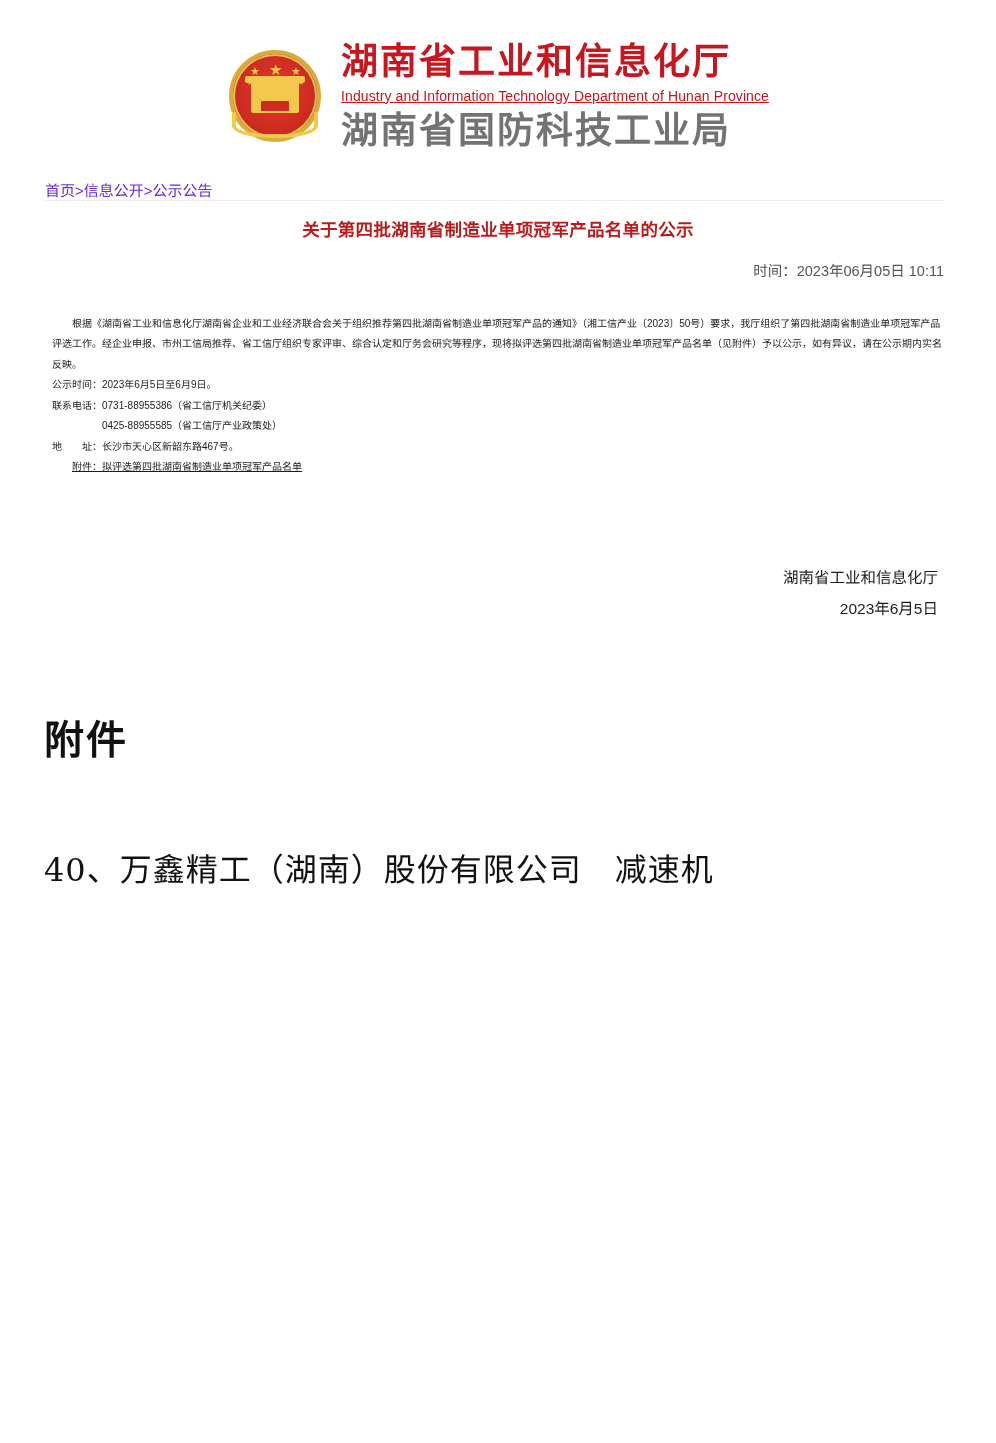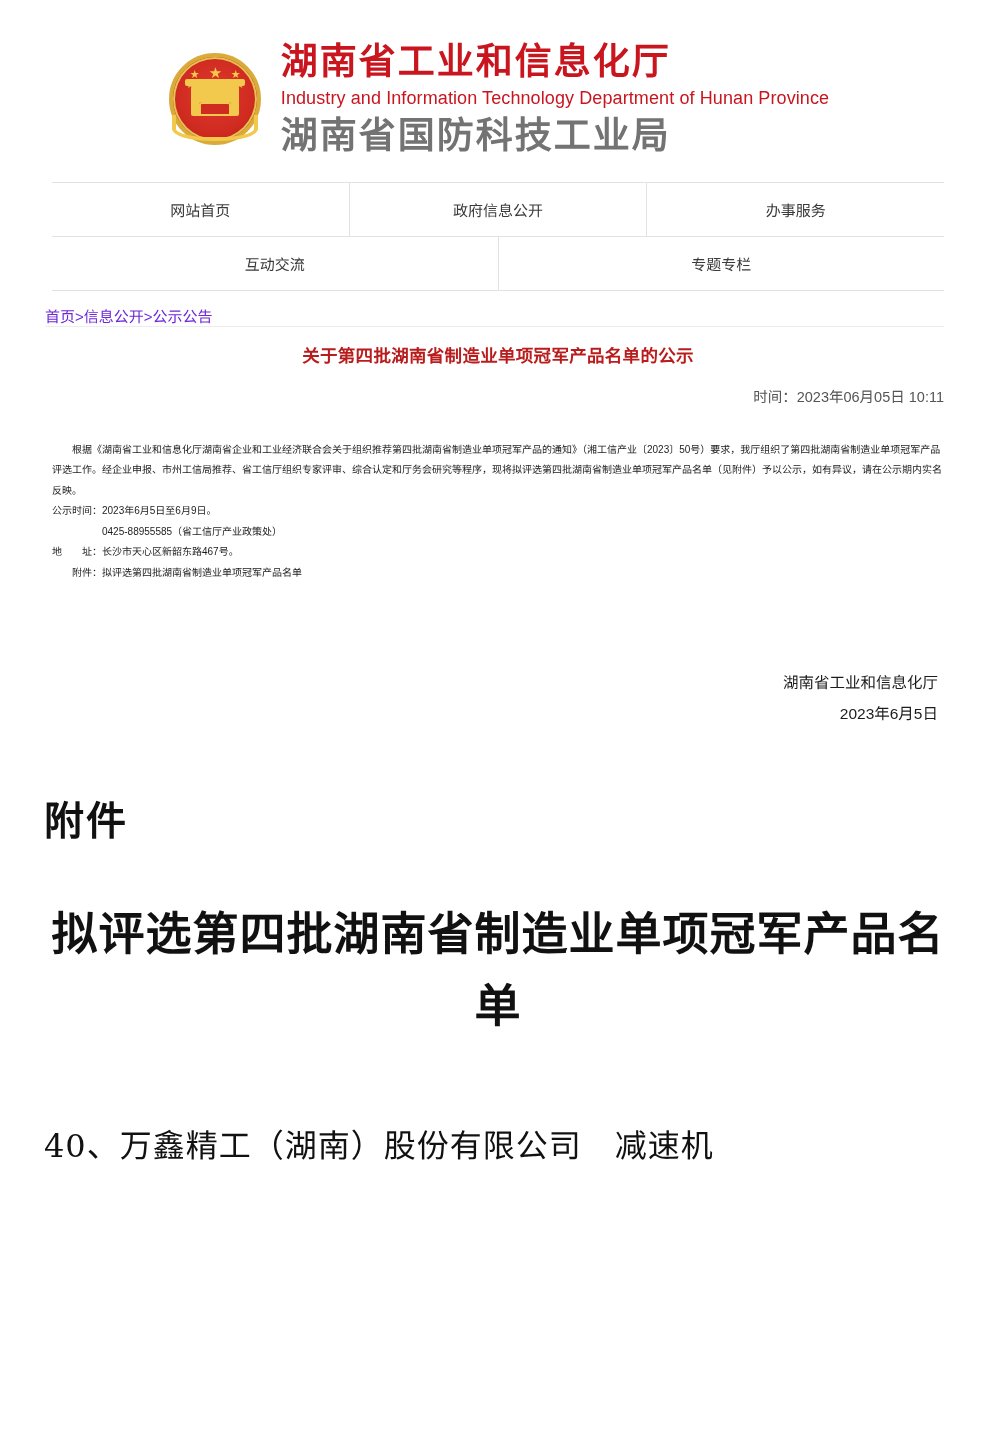--- a/index.html
+++ b/index.html
@@ -113,25 +113,26 @@
   .header-text { display: flex; flex-direction: column; gap: 2px; }
   .org-cn-1 {
     font-size: 37px;
     font-weight: bold;
     color: #c9151e;
     letter-spacing: 2px;
     line-height: 1.18;
     font-family: "Liberation Sans", "DejaVu Sans", sans-serif;
   }
   .org-en {
-    font-size: 18px;
+    font-size: 14px;
     color: #c9151e;
     letter-spacing: 0.1px;
     line-height: 1.3;
     margin: 1px 0 2px 0;
+    text-decoration: underline;
   }
   .org-cn-2 {
     font-size: 37px;
     font-weight: bold;
     color: #737373;
     letter-spacing: 2px;
     line-height: 1.18;
   }
 
   
@@ -186,34 +187,34 @@
   .article-body {
     margin-top: 34px;
     font-size: 10px;
     line-height: 2.05;
     color: #1c1c1c;
   }
   .article-body p { margin: 0; }
   .article-body p.indent { text-indent: 2em; }
   .contact-line { white-space: pre; }
   .addr-line { white-space: pre; }
-  .attach-line { margin-top: 34px; text-indent: 2em; }
+  .attach-line { margin-top: 34px; text-indent: 2em; text-decoration: underline; }
 
   .sign {
     margin-top: 84px;
     text-align: right;
     font-size: 15.5px;
     line-height: 2.0;
     color: #1c1c1c;
     padding-right: 6px;
   }
 
   
   .attachment {
-    margin-top: 60px;
+    margin-top: 84px;
     padding: 0 44px 40px 44px;
   }
   .attach-label {
     font-family: "DejaVu Serif", "Liberation Serif", serif;
     font-size: 40px;
     font-weight: bold;
     color: #111;
     letter-spacing: 2px;
   }
   .attach-title {
@@ -255,51 +256,40 @@
         <div class="wheat"></div>
       </div>
       <div class="header-text">
         <div class="org-cn-1">湖南省工业和信息化厅</div>
         <div class="org-en">Industry and Information Technology Department of Hunan Province</div>
         <div class="org-cn-2">湖南省国防科技工业局</div>
       </div>
     </div>
   </div>
 
-  <div class="nav">
-    <div class="nav-row row1">
-      <div class="nav-item">网站首页</div>
-      <div class="nav-item">政府信息公开</div>
-      <div class="nav-item">办事服务</div>
-    </div>
-    <div class="nav-row row2">
-      <div class="nav-item">互动交流</div>
-      <div class="nav-item">专题专栏</div>
-    </div>
-  </div>
 
   <div class="breadcrumb">首页&gt;信息公开&gt;公示公告</div>
 
   <div class="article">
     <div class="article-title">关于第四批湖南省制造业单项冠军产品名单的公示</div>
     <div class="article-meta">时间：2023年06月05日 10:11</div>
 
     <div class="article-body">
       <p class="indent">根据《湖南省工业和信息化厅湖南省企业和工业经济联合会关于组织推荐第四批湖南省制造业单项冠军产品的通知》（湘工信产业〔2023〕50号）要求，我厅组织了第四批湖南省制造业单项冠军产品评选工作。经企业申报、市州工信局推荐、省工信厅组织专家评审、综合认定和厅务会研究等程序，现将拟评选第四批湖南省制造业单项冠军产品名单（见附件）予以公示，如有异议，请在公示期内实名反映。</p>
       <p>公示时间：2023年6月5日至6月9日。</p>
+      <p class="contact-line">联系电话：0731-88955386（省工信厅机关纪委）</p>
       <p class="contact-line">　　　　　0425-88955585（省工信厅产业政策处）</p>
       <p class="addr-line">地　　址：长沙市天心区新韶东路467号。</p>
       <p class="attach-line">附件：拟评选第四批湖南省制造业单项冠军产品名单</p>
     </div>
 
     <div class="sign">
       <div>湖南省工业和信息化厅</div>
       <div>2023年6月5日</div>
     </div>
   </div>
 
   <div class="attachment">
     <div class="attach-label">附件</div>
-    <div class="attach-title">拟评选第四批湖南省制造业单项冠军产品名单</div>
     <div class="attach-entry">40、万鑫精工（湖南）股份有限公司　减速机</div>
   </div>
 
 </div>
 
 </body></html>

